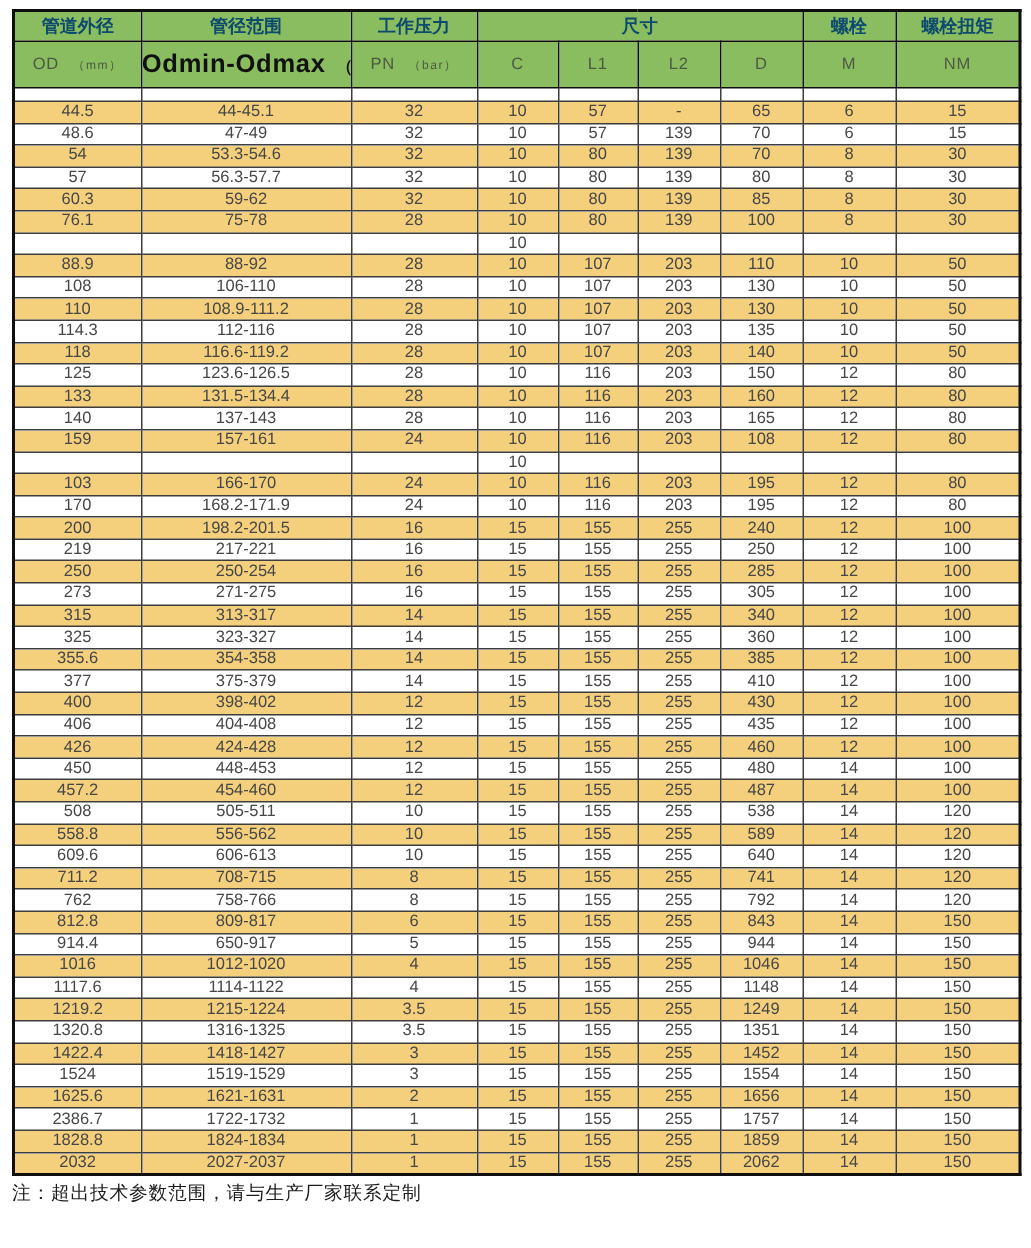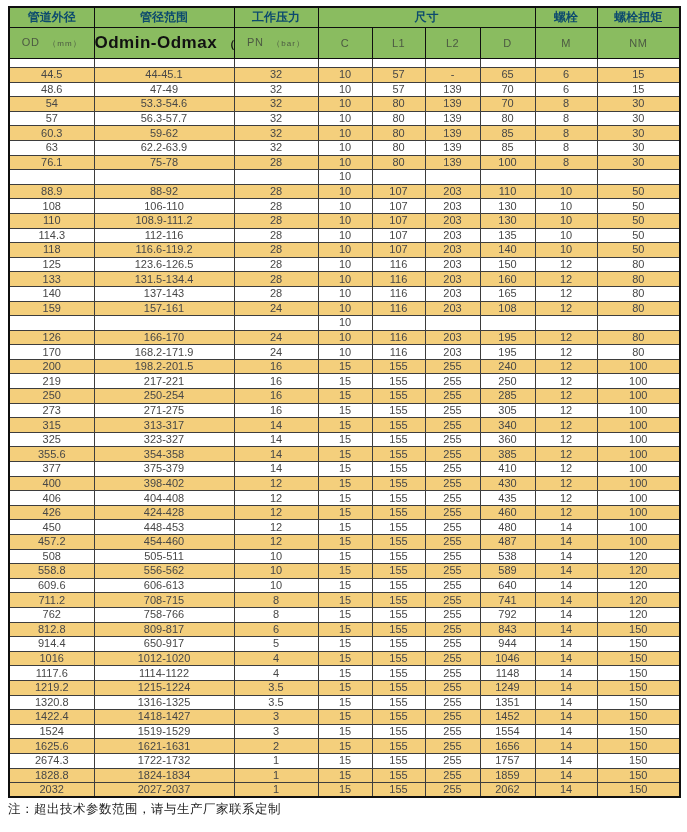--- a/index.html
+++ b/index.html
@@ -164,31 +164,20 @@
           <td>60.3</td>
           <td>59-62</td>
           <td>32</td>
           <td>10</td>
           <td>80</td>
           <td>139</td>
           <td>85</td>
           <td>8</td>
           <td>30</td>
         </tr>
-        <tr>
-          <td>63</td>
-          <td>62.2-63.9</td>
-          <td>32</td>
-          <td>10</td>
-          <td>80</td>
-          <td>139</td>
-          <td>85</td>
-          <td>8</td>
-          <td>30</td>
-        </tr>
         <tr class="band">
           <td>76.1</td>
           <td>75-78</td>
           <td>28</td>
           <td>10</td>
           <td>80</td>
           <td>139</td>
           <td>100</td>
           <td>8</td>
           <td>30</td>
@@ -308,21 +297,21 @@
           <td></td>
           <td></td>
           <td>10</td>
           <td></td>
           <td></td>
           <td></td>
           <td></td>
           <td></td>
         </tr>
         <tr class="band">
-          <td>126</td>
+          <td>103</td>
           <td>166-170</td>
           <td>24</td>
           <td>10</td>
           <td>116</td>
           <td>203</td>
           <td>195</td>
           <td>12</td>
           <td>80</td>
         </tr>
         <tr>
@@ -627,21 +616,21 @@
           <td>1621-1631</td>
           <td>2</td>
           <td>15</td>
           <td>155</td>
           <td>255</td>
           <td>1656</td>
           <td>14</td>
           <td>150</td>
         </tr>
         <tr>
-          <td>2674.3</td>
+          <td>2386.7</td>
           <td>1722-1732</td>
           <td>1</td>
           <td>15</td>
           <td>155</td>
           <td>255</td>
           <td>1757</td>
           <td>14</td>
           <td>150</td>
         </tr>
         <tr class="band">

